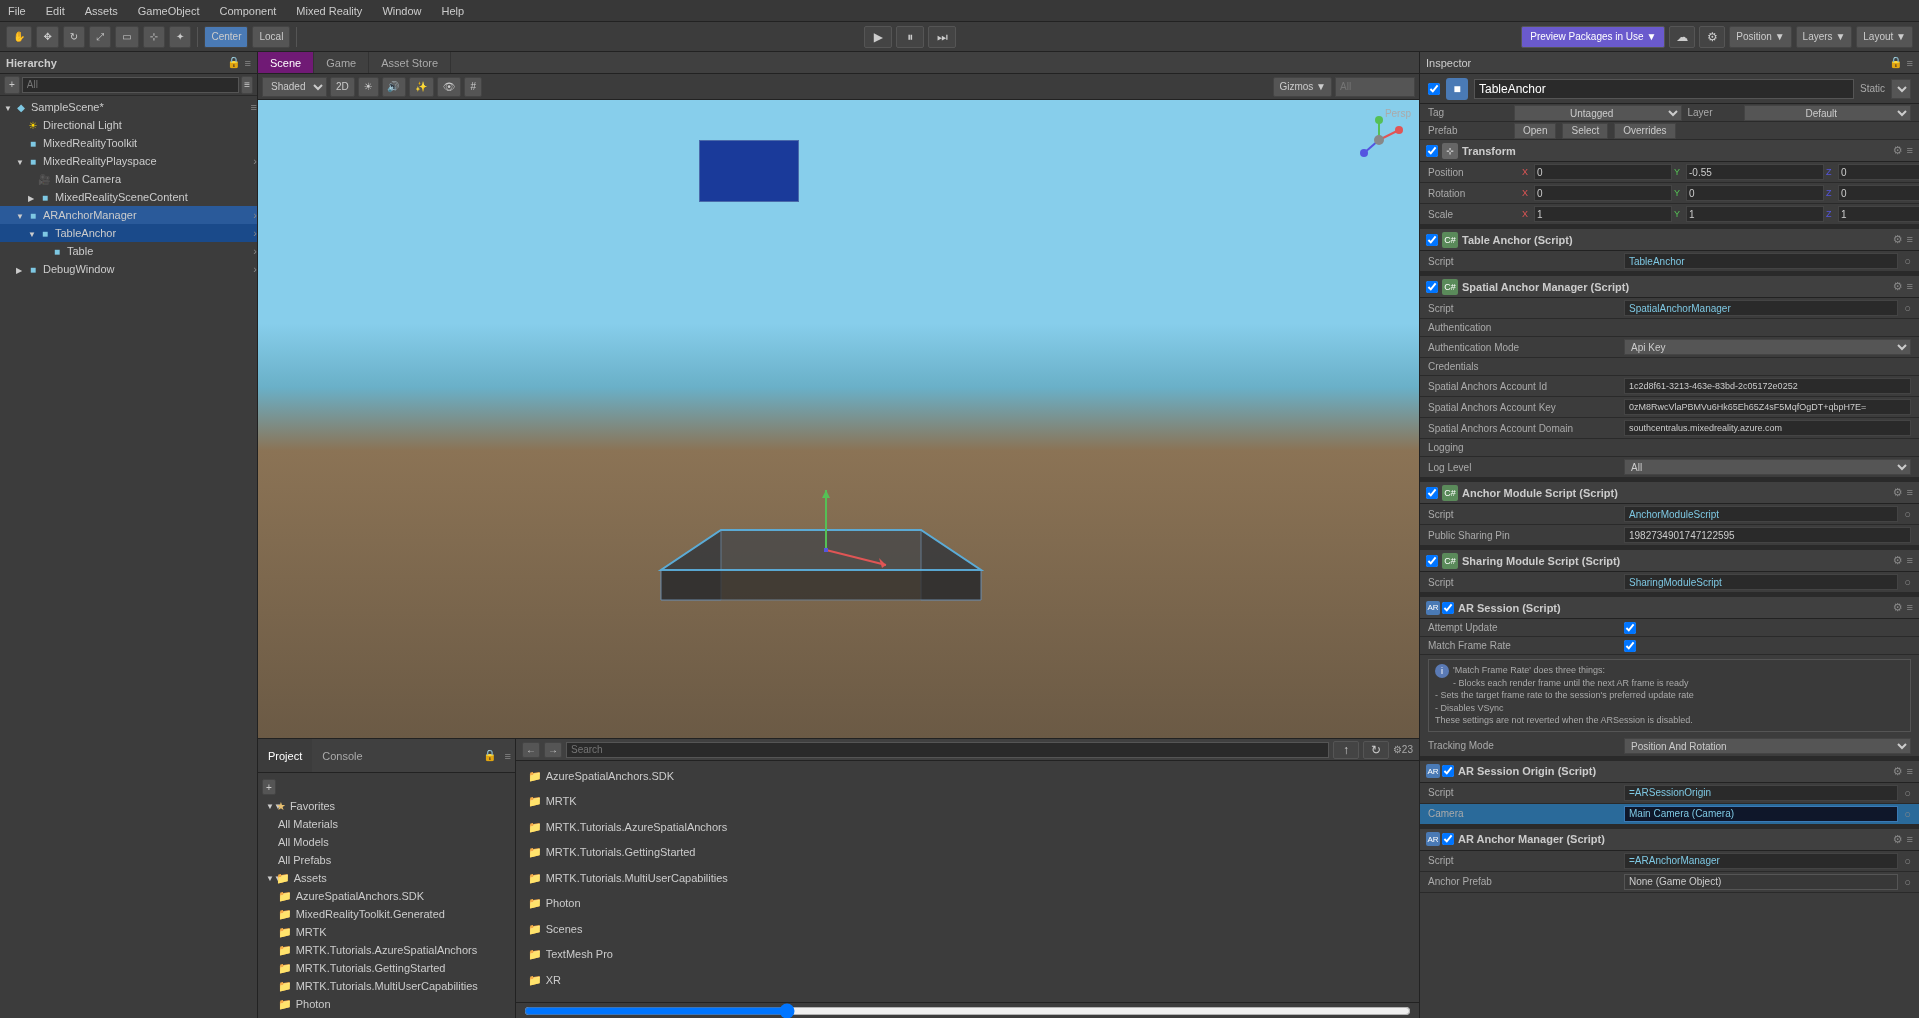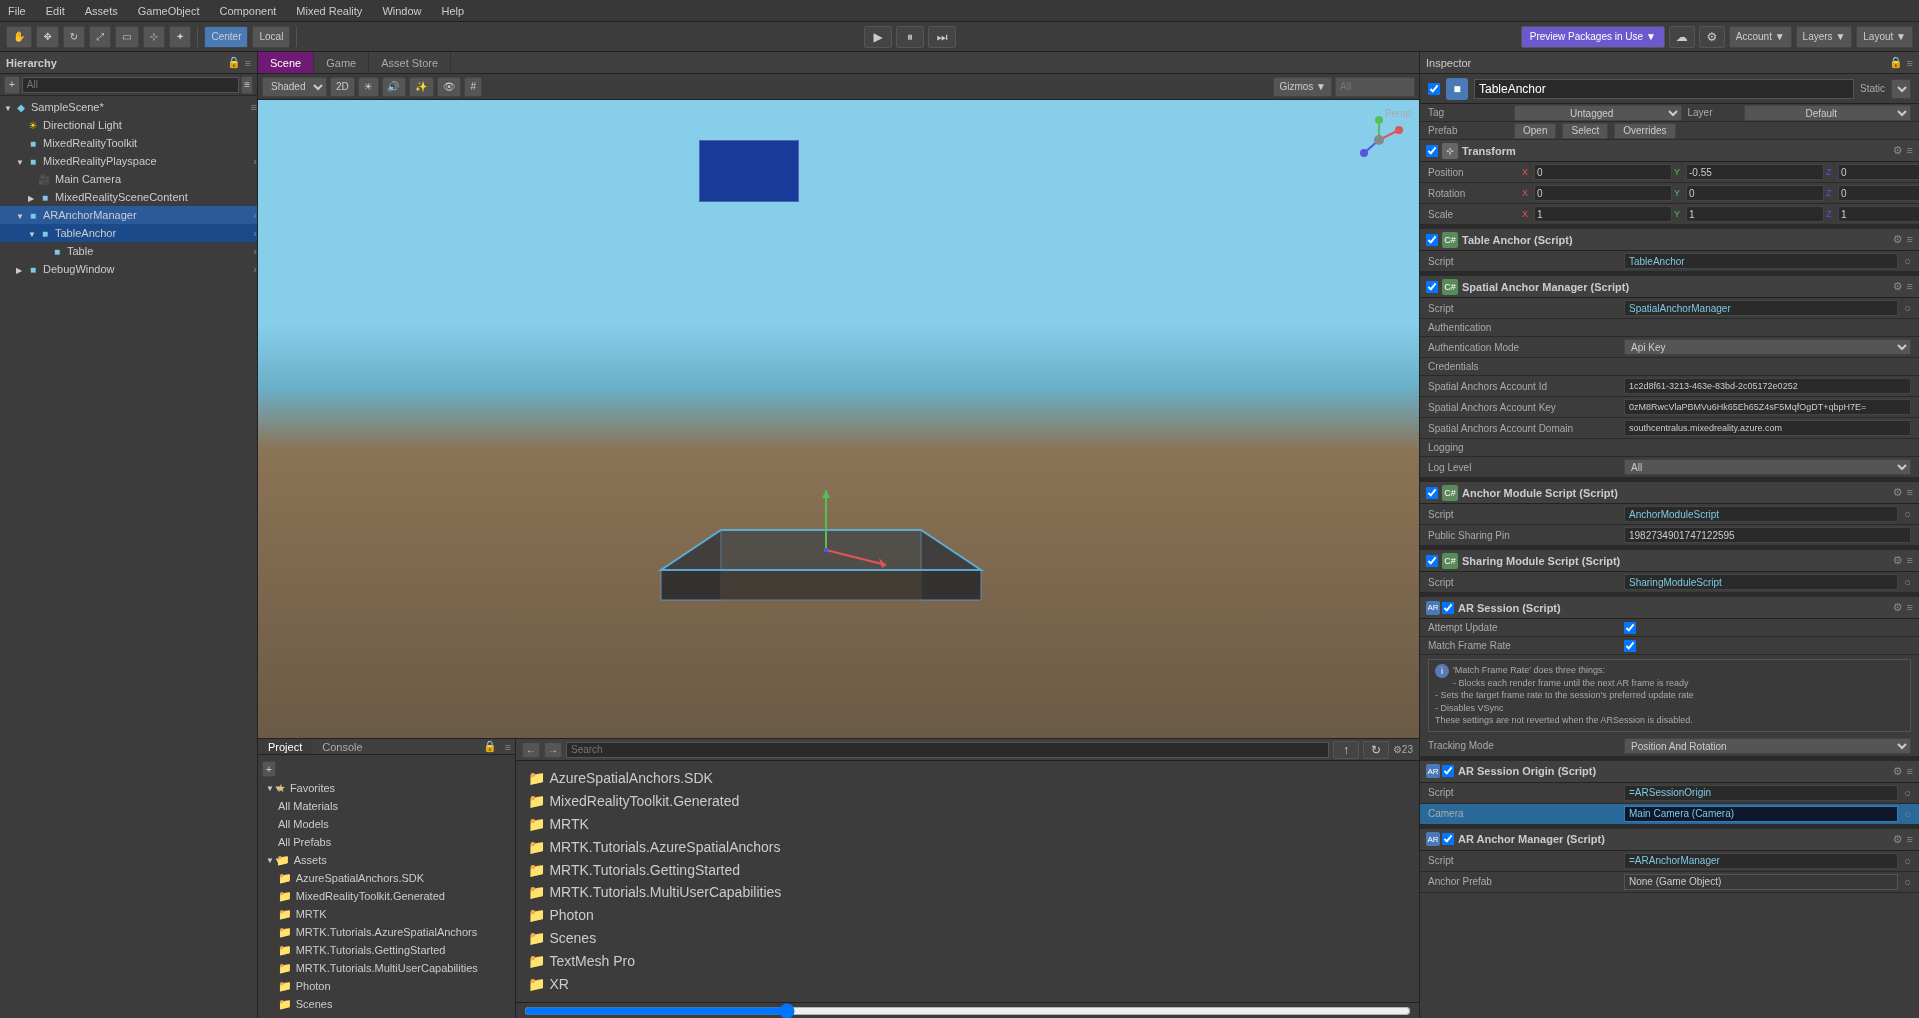--- a/index.html
+++ b/index.html
@@ -61,32 +61,32 @@
     
     .axes-gizmo { position: absolute; top: 15px; right: 15px; width: 50px; height: 50px; }
 
     
     .blue-preview { position: absolute; top: 40px; left: 38%; width: 100px; height: 62px; background: #1a3a9a; border: 1px solid #4a6aaa; }
 
     
     #bottom-panel { display: flex; height: 280px; border-top: 1px solid #222; }
     #project-panel { width: 258px; background: #3c3c3c; border-right: 1px solid #222; display: flex; flex-direction: column; }
     #assets-panel { flex: 1; background: #3c3c3c; display: flex; flex-direction: column; }
-    .proj-tabs { display: flex; align-items: center; height: 16px; background: #404040; border-bottom: 1px solid #222; }
+    .proj-tabs { display: flex; align-items: center; height: 34px; background: #404040; border-bottom: 1px solid #222; }
     .proj-tab { padding: 2px 10px; font-size: 11px; cursor: pointer; color: #aaa; height: 100%; display: flex; align-items: center; }
     .proj-tab.active { background: #3c3c3c; color: #fff; }
     .proj-content { flex: 1; overflow-y: auto; padding: 4px 0; }
     .proj-item { display: flex; align-items: center; height: 18px; padding-left: 8px; cursor: pointer; font-size: 11px; color: #ccc; }
     .proj-item .folder-icon { color: #e8c070; margin-right: 4px; font-size: 11px; }
     .proj-item .star-icon { color: #e8c070; margin-right: 4px; font-size: 11px; }
     .proj-indent-1 { padding-left: 20px; }
     .assets-toolbar { display: flex; align-items: center; height: 22px; background: #404040; border-bottom: 1px solid #222; padding: 0 6px; gap: 4px; }
     .assets-search { background: #2a2a2a; border: 1px solid #555; color: #ccc; font-size: 10px; padding: 1px 4px; height: 16px; flex: 1; }
     .assets-grid { display: flex; flex-wrap: wrap; padding: 8px; gap: 4px; flex: 1; overflow-y: auto; }
-    .asset-item { display: flex; flex-direction: column; align-items: flex-start; height: 18px; width: 100%; cursor: pointer; font-size: 14px; color: #ccc; padding: 1px 4px; }
+    .asset-item { display: flex; flex-direction: column; align-items: flex-start; height: 18px; width: 100%; cursor: pointer; font-size: 11px; color: #ccc; padding: 1px 4px; }
     .asset-folder { color: #e8c070; margin-right: 4px; }
 
     
     #inspector-panel { width: 500px; background: #3c3c3c; border-left: 1px solid #222; display: flex; flex-direction: column; overflow: hidden; }
     .inspector-header { display: flex; align-items: center; height: 22px; background: #404040; border-bottom: 1px solid #222; padding: 0 6px; gap: 4px; }
     .inspector-name-row { display: flex; align-items: center; height: 30px; padding: 4px 8px; gap: 6px; border-bottom: 1px solid #222; background: #3c3c3c; }
     .inspector-icon { width: 22px; height: 22px; background: #4a7ab5; border-radius: 3px; display: flex; align-items: center; justify-content: center; color: #fff; font-size: 12px; }
     .inspector-name-input { background: #2a2a2a; border: 1px solid #555; color: #fff; font-size: 12px; padding: 2px 4px; flex: 1; height: 20px; }
     .static-label { color: #aaa; font-size: 10px; }
     .inspector-row { display: flex; align-items: center; height: 18px; padding: 0 8px; gap: 6px; border-bottom: 1px solid #2a2a2a; }
@@ -158,21 +158,21 @@
   <button class="play-btn">▶</button>
   <button class="play-btn">⏸</button>
   <button class="play-btn">⏭</button>
   <div class="tb-spacer"></div>
   <button id="preview-btn">
     <span>Preview Packages in Use ▼</span>
   </button>
   <div class="top-right-btns">
     <button class="icon-btn">☁</button>
     <button class="icon-btn">⚙</button>
-    <button class="tb-btn">Account ▼</button>
+    <button class="tb-btn">Position ▼</button>
     <button class="tb-btn">Layers ▼</button>
     <button class="tb-btn">Layout ▼</button>
   </div>
 </div>
 
 <div id="main-layout">
 
   <div id="hierarchy-panel">
     <div class="panel-header">
       <span style="font-size:11px;">Hierarchy</span>
@@ -396,23 +396,20 @@
           <input class="assets-search" type="text" placeholder="Search" style="">
           <button class="icon-btn" style="height:18px;">↑</button>
           <button class="icon-btn" style="height:18px;">↻</button>
           <span style="color:#aaa; font-size:10px;">⚙23</span>
         </div>
         <div class="assets-grid">
           <div class="asset-item">
             <span><span class="asset-folder">📁</span>AzureSpatialAnchors.SDK</span>
           </div>
           <div class="asset-item">
-            <span><span class="asset-folder">📁</span>MixedRealityToolkit.Generated</span>
-          </div>
-          <div class="asset-item">
             <span><span class="asset-folder">📁</span>MRTK</span>
           </div>
           <div class="asset-item">
             <span><span class="asset-folder">📁</span>MRTK.Tutorials.AzureSpatialAnchors</span>
           </div>
           <div class="asset-item">
             <span><span class="asset-folder">📁</span>MRTK.Tutorials.GettingStarted</span>
           </div>
           <div class="asset-item">
             <span><span class="asset-folder">📁</span>MRTK.Tutorials.MultiUserCapabilities</span>

